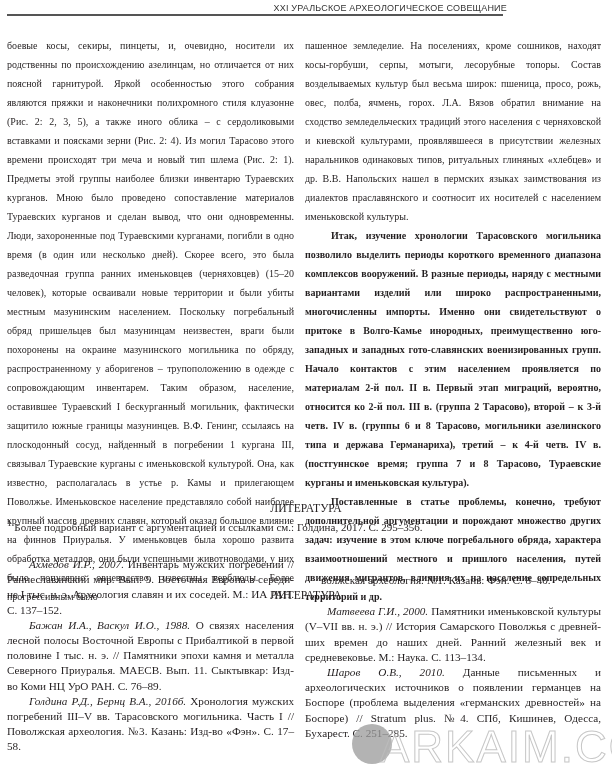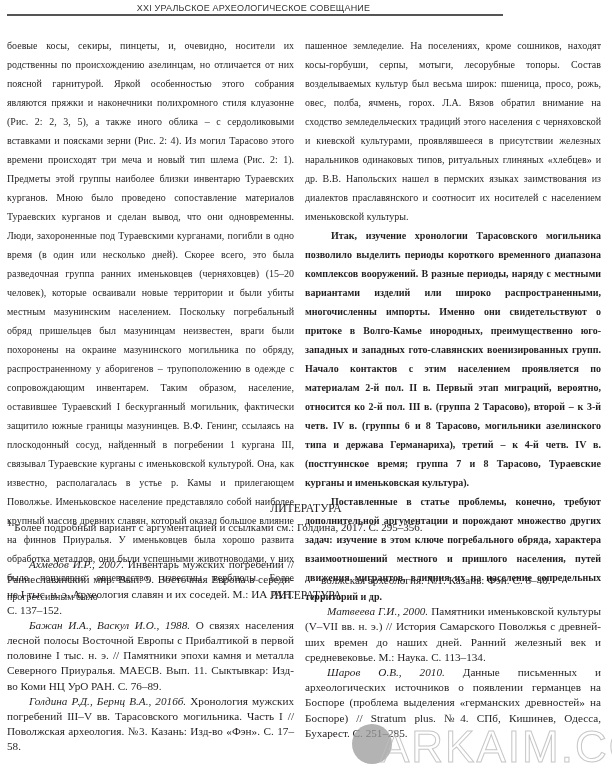--- a/index.html
+++ b/index.html
@@ -1,18 +1,18 @@
 <!DOCTYPE html>
 <html><head>
 <meta charset="utf-8">
 <style>
   html, body { margin: 0; padding: 0; background: #ffffff; }
   body { width: 612px; height: 768px; position: relative; overflow: hidden;
          font-family: "Liberation Serif", serif; color: #231f20; }
-  .running-head { position: absolute; top: 3px; left: 0; width: 507px; text-align: center;
+  .running-head { position: absolute; top: 3px; left: 0; width: 507px; text-align: right;
          font-family: "Liberation Sans", sans-serif; font-size: 9px; letter-spacing: 0.2px; color: #333; }
   .head-rule { position: absolute; top: 14px; left: 7px; width: 496px; height: 2px; background: #555; }
   .col { position: absolute; font-size: 10px; line-height: 19px; text-align: justify; margin-top: 8px; }
   .col p { margin: 0; }
   .col-left { left: 7px; top: 28px; width: 287px; }
   .col-right { left: 305px; top: 28px; width: 296px; }
   .indent { text-indent: 26px; font-weight: bold; }
   .section-title { position: absolute; left: 0; width: 612px; text-align: center; font-size: 11.6px; }
   .notes-title { top: 502px; }
   .footnote { position: absolute; left: 7px; top: 518px; width: 594px; font-size: 11px; }

